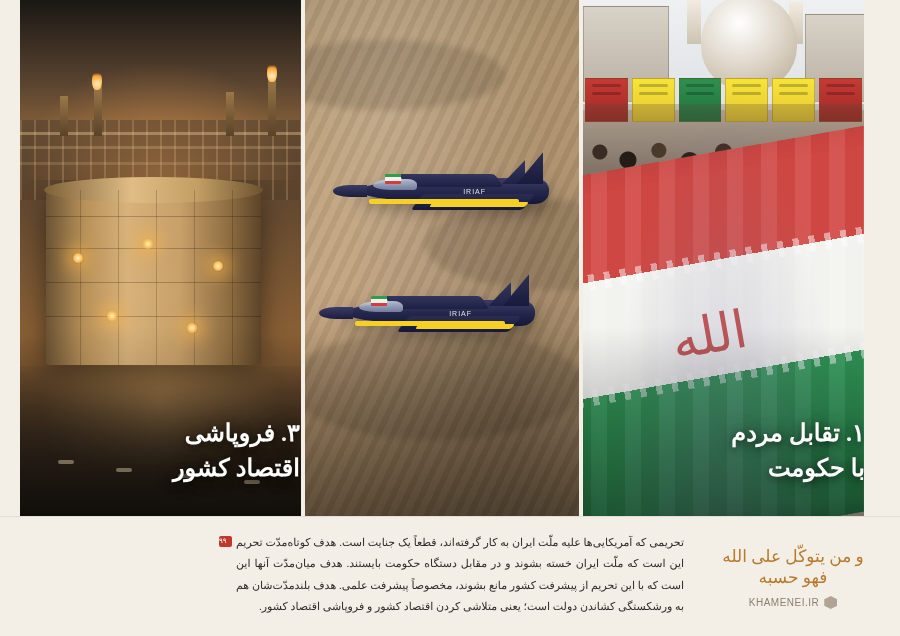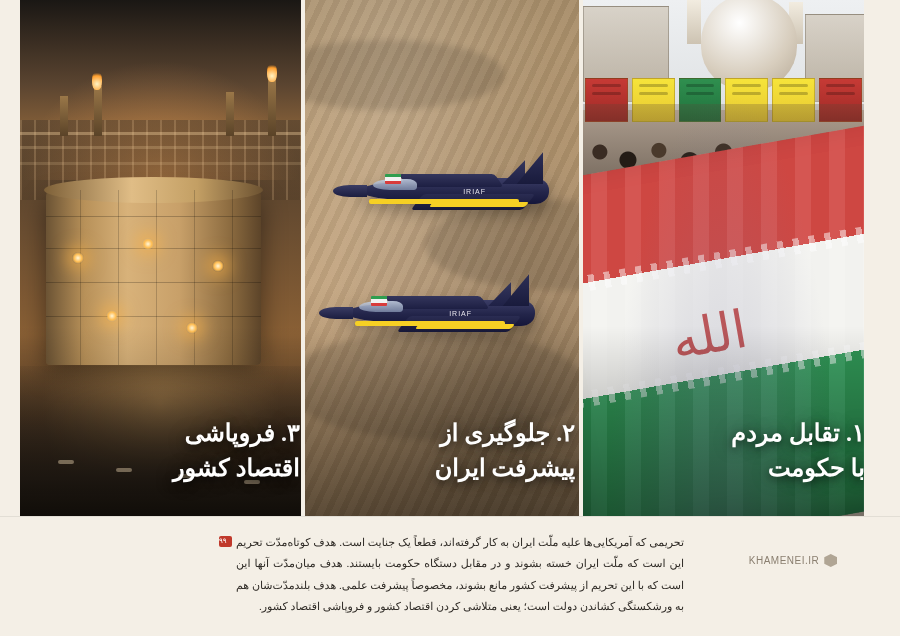--- a/index.html
+++ b/index.html
@@ -388,22 +388,20 @@
           <div class="tail"></div>
           <div class="stripe" style="left:10px;top:21px;width:150px;"></div>
           <div class="stripe" style="left:72px;top:24px;width:96px;transform:skewX(-38deg);"></div>
           <div class="canopy"></div>
           <div class="flag" style="left:26px;top:-4px;"></div>
           <div class="mark" style="left:104px;top:10px;">IRIAF</div>
         </div>
       </div>
       <div class="panel-fade"></div>
 
-      <div class="caption cap2" style="left:8px;">۲. جلوگیری از
-پیشرفت ایران</div>
     </div>
 
     <div class="panel p1">
       <div class="crowd">
         <div class="crowd-sky"></div>
         <div class="building" style="left:0;top:6px;width:86px;height:96px;"></div>
         <div class="building" style="left:222px;top:14px;width:78px;height:88px;"></div>
         <div class="minaret" style="left:104px;top:0;height:44px;"></div>
         <div class="minaret" style="left:206px;top:2px;height:42px;"></div>
         <div class="dome"></div>
@@ -452,19 +450,20 @@
   </div>
 
   <div class="footer">
     <div class="footer-rule"></div>
 
 
     <div class="quote-badge">۹۹</div>
     <div class="footer-text">تحریمی که آمریکایی‌ها علیه ملّت ایران به کار گرفته‌اند، قطعاً یک جنایت است. هدف کوتاه‌مدّت تحریم این است که ملّت ایران خسته بشوند و در مقابل دستگاه حکومت بایستند. هدف میان‌مدّت آنها این است که با این تحریم از پیشرفت کشور مانع بشوند، مخصوصاً پیشرفت علمی. هدف بلندمدّت‌شان هم به ورشکستگی کشاندن دولت است؛ یعنی متلاشی کردن اقتصاد کشور و فروپاشی اقتصاد کشور.</div>
 
     <div class="brand">
+      <div class="brand-script">و من یتوکّل علی الله فهو حسبه</div>
       <div class="brand-site">
         <span class="brand-mark"></span>
         <span>KHAMENEI.IR</span>
       </div>
     </div>
   </div>
 </div>
 
 </body></html>

